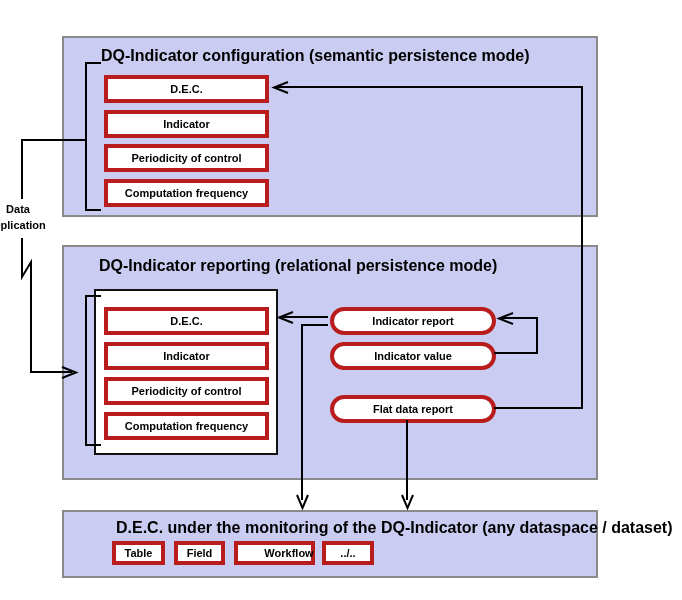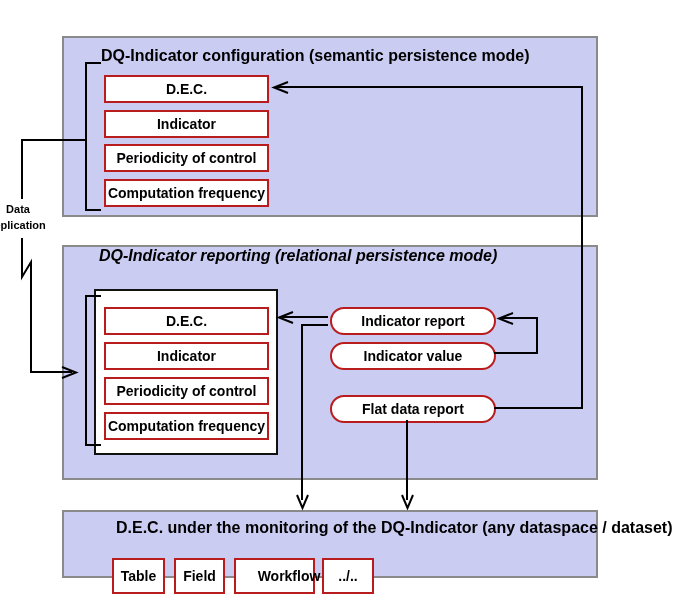--- a/index.html
+++ b/index.html
@@ -10,37 +10,37 @@
   .sec{
     position:absolute;background:#cbccf2;border:2px solid #8a8a8a;box-sizing:border-box;
   }
   #sec-config{left:62px;top:36px;width:536px;height:181px;}
   #sec-reporting{left:62px;top:245px;width:536px;height:235px;}
   #sec-dec{left:62px;top:510px;width:536px;height:68px;}
   .sec-title{
     position:absolute;font-size:16px;font-weight:bold;white-space:nowrap;
   }
   #sec-config .sec-title{left:37px;top:9px;}
-  #sec-reporting .sec-title{left:35px;top:0;font-style:italic;}
+  #sec-reporting .sec-title{left:35px;top:10px;}
   #sec-dec .sec-title{left:38px;top:7px;margin-left:14px;}
   .ebox{
-    position:absolute;background:#ffffff;border:2px solid #b91c1c;box-sizing:border-box;
+    position:absolute;background:#ffffff;border:4px solid #b91c1c;box-sizing:border-box;
     display:flex;align-items:center;justify-content:center;
-    font-size:14px;font-weight:bold;white-space:nowrap;
+    font-size:11px;font-weight:bold;white-space:nowrap;
   }
   .attr{left:40px;width:165px;height:28px;}
   #cfg-e0{top:37px;} #cfg-e1{top:72px;} #cfg-e2{top:106px;} #cfg-e3{top:141px;}
   #container-reporting{
     position:absolute;left:30px;top:42px;width:184px;height:166px;
     background:#ffffff;border:2px solid #111;box-sizing:border-box;
   }
   #rep-e0{top:60px;} #rep-e1{top:95px;} #rep-e2{top:130px;} #rep-e3{top:165px;}
   .rbox{left:266px;width:166px;height:28px;border-radius:14px;}
   #rep-r0{top:60px;} #rep-r1{top:95px;} #rep-r2{top:148px;}
-  .dbox{top:46px;height:36px;}
+  .dbox{top:29px;height:24px;}
   #dec-b0{left:48px;width:53px;}
   #dec-b1{left:110px;width:51px;text-align:center;}
   #dec-b2{left:170px;width:81px;padding-left:29px;}
   #dec-b3{left:258px;width:52px;}
   #left-label{
     position:absolute;left:-42px;top:201px;width:120px;text-align:center;
     font-size:11px;line-height:16px;font-weight:bold;
   }
   #wires{position:absolute;left:0;top:0;width:682px;height:600px;pointer-events:none;}
   #wires path{stroke:#000;stroke-width:2;fill:none;}

